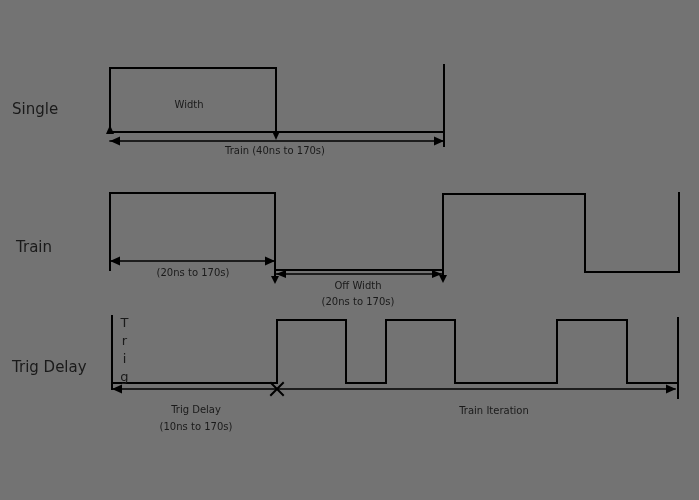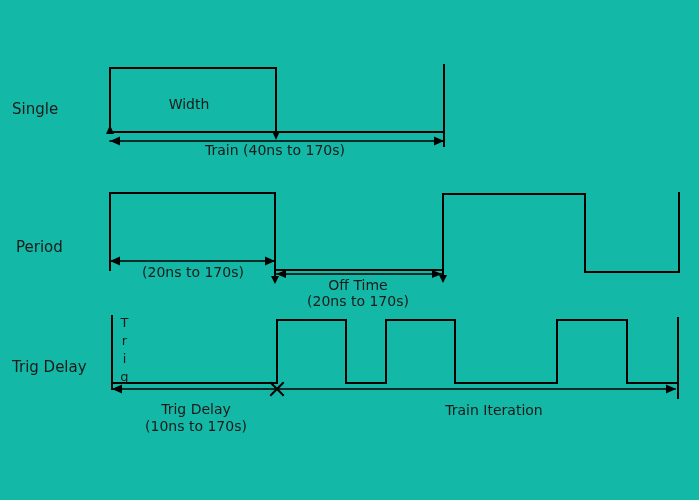--- a/index.html
+++ b/index.html
@@ -1,26 +1,26 @@
 <!DOCTYPE html>
 <html><head>
 <meta charset="utf-8">
 <style>
   html,body { margin:0; padding:0; background:#ffffff; }
   .stage {
     position:relative; width:699px; height:500px;
-    background:#14b8a6; overflow:hidden;
+    background:#737373; overflow:hidden;
     font-family:"DejaVu Sans","Liberation Sans",sans-serif;
     color:#1a1a1a;
   }
   .stage svg { position:absolute; left:0; top:0; }
   .t  { position:absolute; white-space:nowrap; }
   .c  { transform:translateX(-50%); text-align:center; }
   .row-label { font-size:15px; }
-  .ann { font-size:14px; line-height:17px; }
+  .ann { font-size:10px; line-height:17px; }
   .ann.tight { line-height:15.5px; }
   .wblock { line-height:19px; }
   .vert {
     writing-mode:vertical-rl; text-orientation:upright;
     font-size:13px; letter-spacing:3px; line-height:14px;
   }
 </style>
 </head>
 <body>
 
@@ -67,28 +67,28 @@
   </svg>
 
   <div class="t row-label" style="left:12px; top:100px;">Single</div>
 
   <div class="t ann c wblock" style="left:189px; top:95px;">
     <div>Width</div>
   </div>
 
   <div class="t ann c" style="left:275px; top:142px;">Train (40ns to 170s)</div>
 
-  <div class="t row-label" style="left:16px; top:238px;">Period</div>
+  <div class="t row-label" style="left:16px; top:238px;">Train</div>
 
   <div class="t ann tight c" style="left:193px; top:265px;">
     <div>(20ns to 170s)</div>
   </div>
 
   <div class="t ann tight c" style="left:358px; top:278px;">
-    <div>Off Time</div>
+    <div>Off Width</div>
     <div>(20ns to 170s)</div>
   </div>
 
   <div class="t row-label" style="left:12px; top:358px;">Trig Delay</div>
 
   <div class="t vert" style="left:117px; top:315px;">Trig</div>
 
   <div class="t ann c" style="left:196px; top:401px;">
     <div>Trig Delay</div>
     <div>(10ns to 170s)</div>

